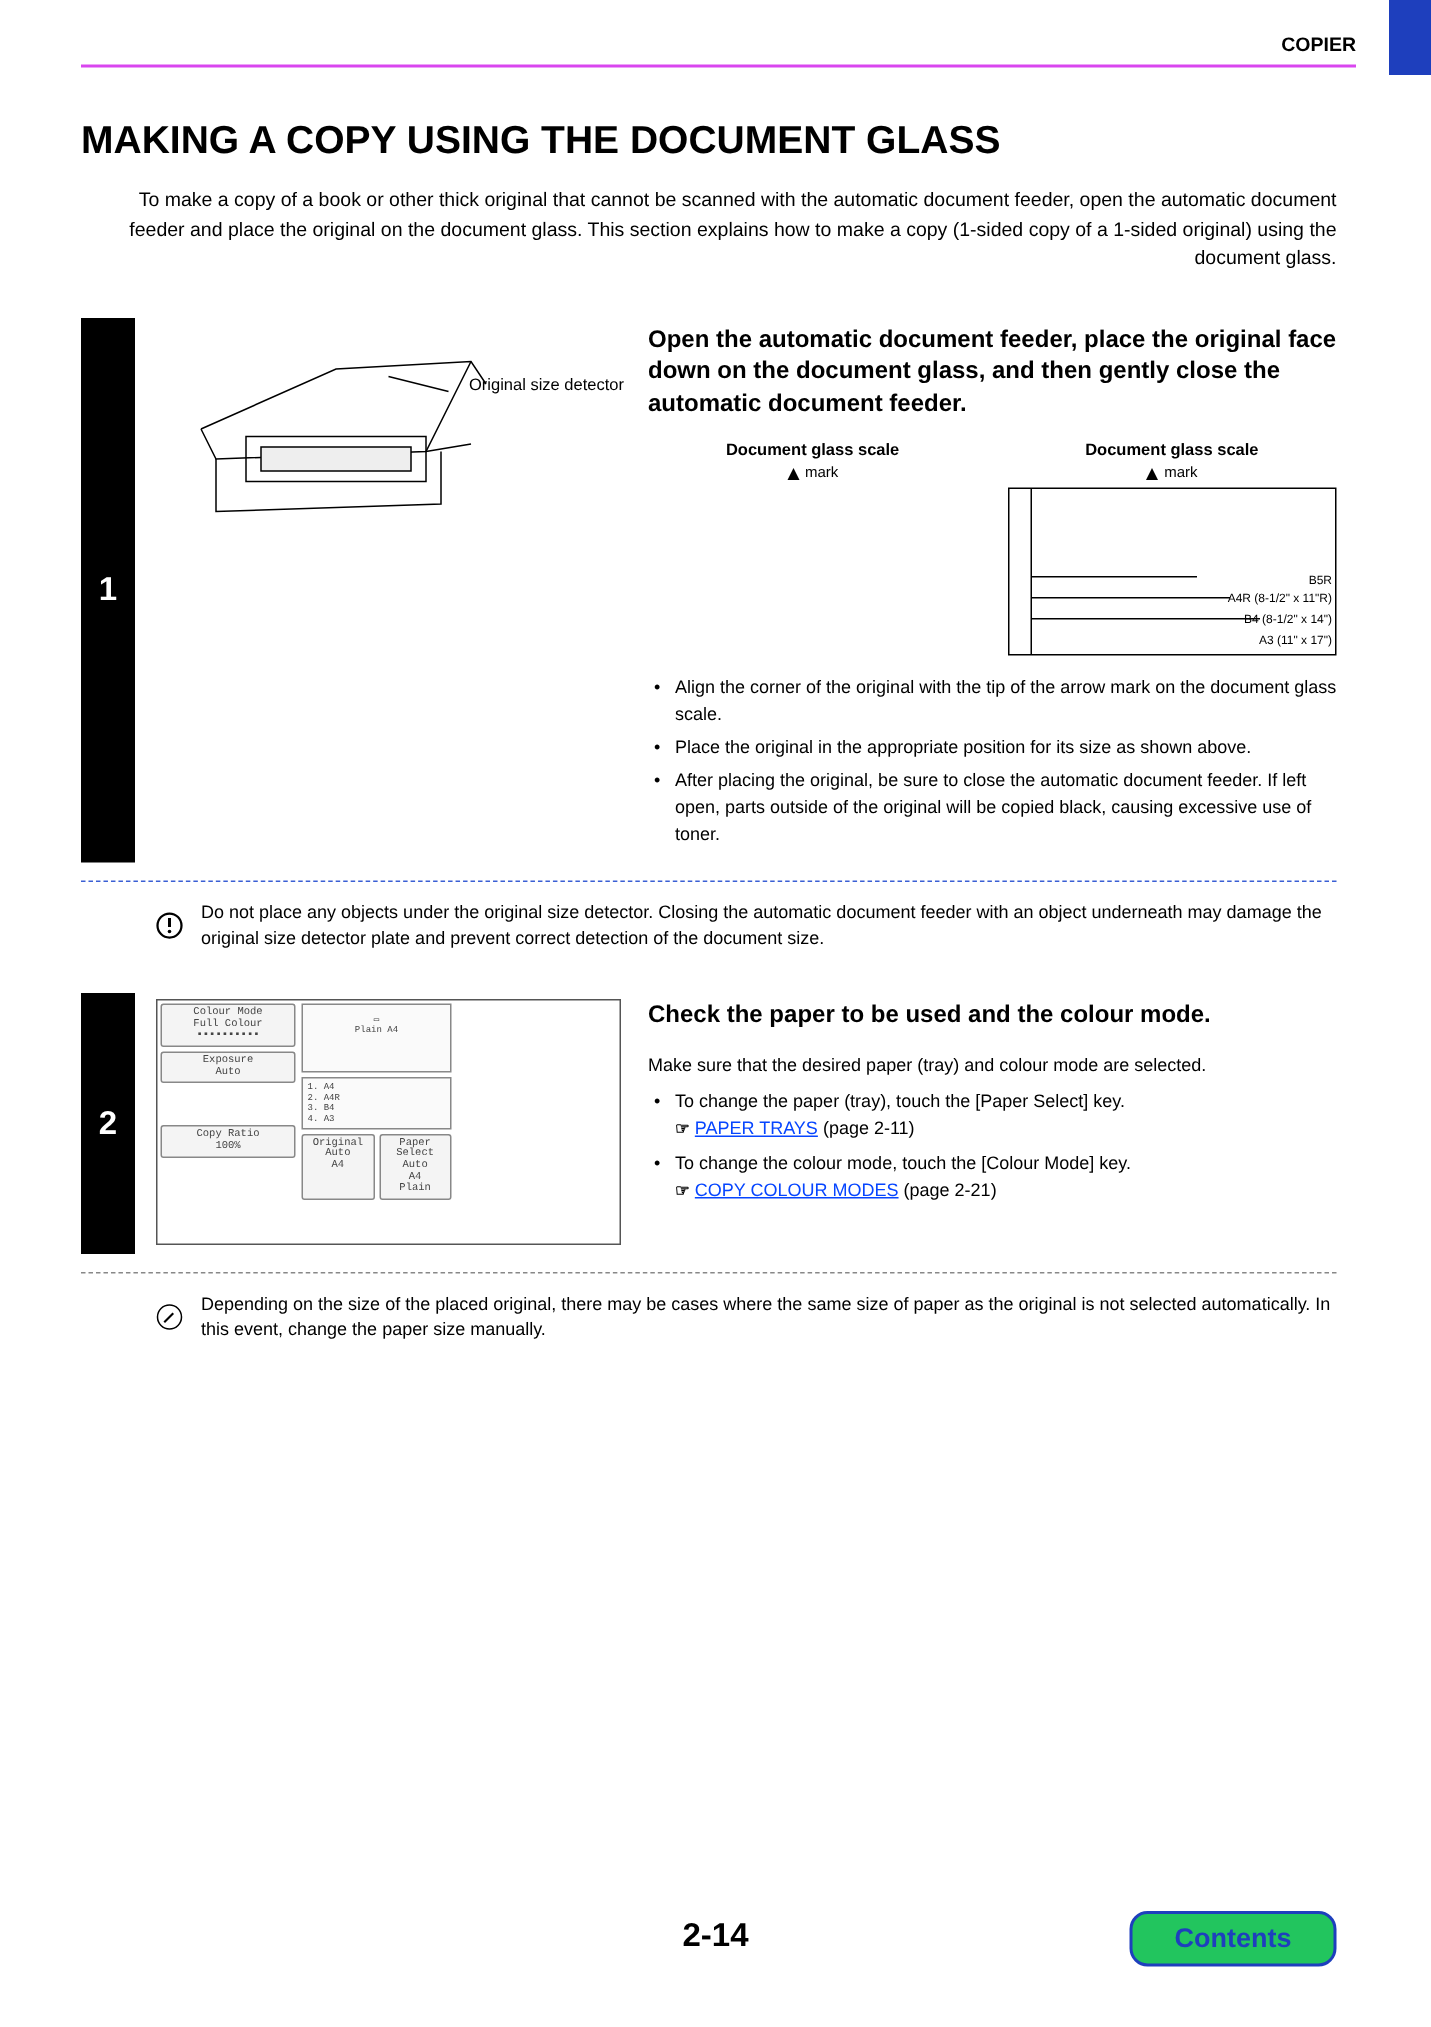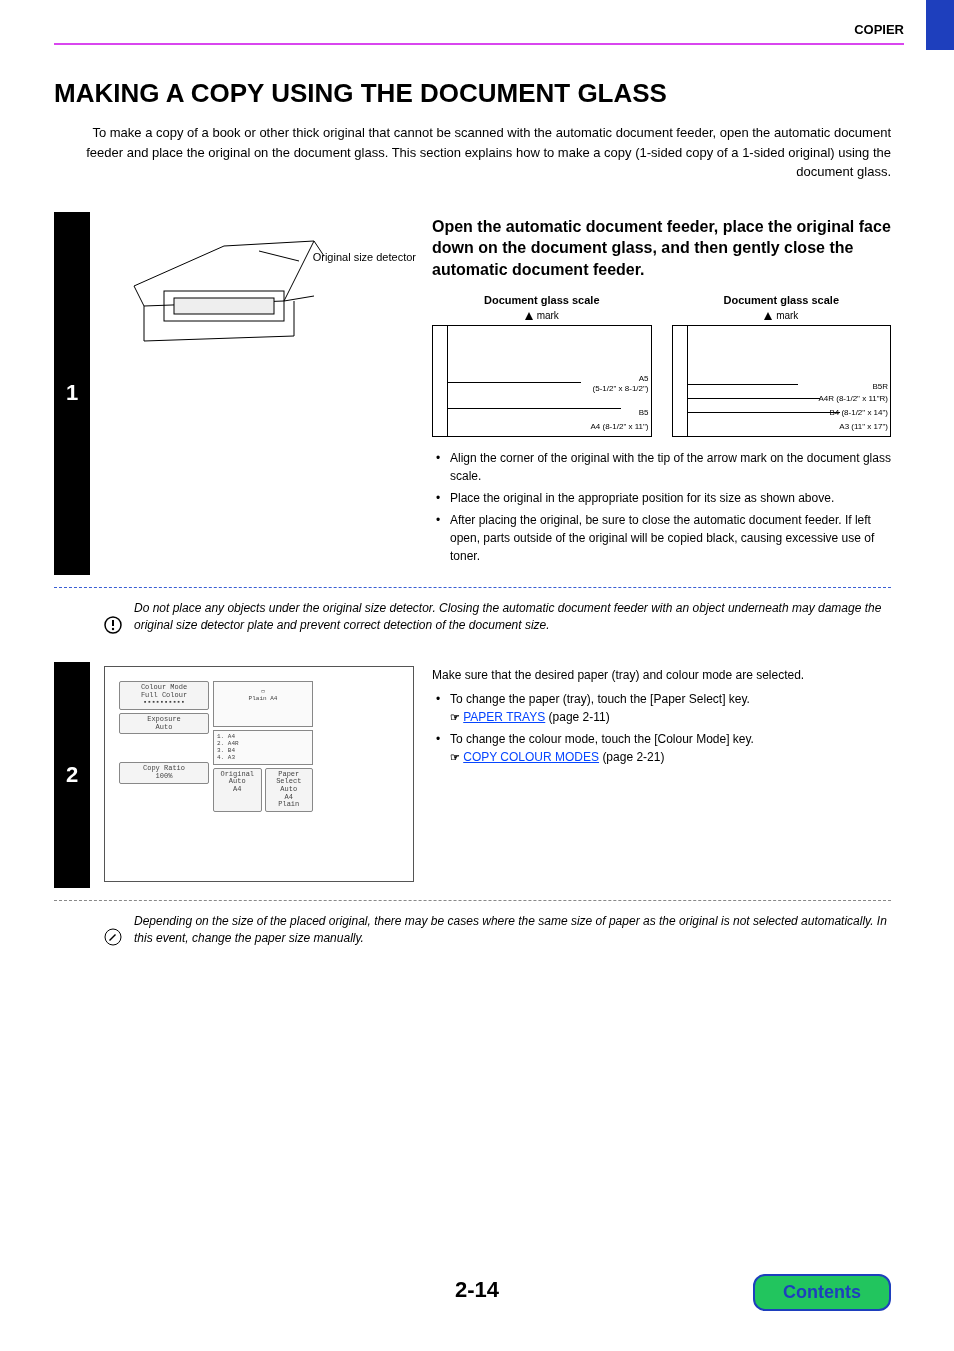--- a/index.html
+++ b/index.html
@@ -163,23 +163,22 @@
     margin: 12px 0 8px 0;
   }
   .dashed-sep-light {
     border: none;
     border-top: 1px dashed #888;
     margin: 12px 0 8px 0;
   }
   .note-row {
     display: flex;
     gap: 12px;
-    align-items: flex-end;
+    align-items: center;
     padding: 4px 0 10px 50px;
-    font-style: italic;
   }
   .note-icon {
     width: 18px;
     height: 18px;
     flex-shrink: 0;
     display: flex;
     align-items: center;
     justify-content: center;
   }
   .note-text {
@@ -216,25 +215,25 @@
     background: #22c55e;
     cursor: pointer;
   }
 
   
   .printer-svg { width: 260px; height: 130px; }
 
   
   .panel-mock {
     width: 310px;
-    height: 216px;
+    height: 164px;
     border: 1px solid #555;
     font-family: "Courier New", monospace;
     font-size: 7px;
-    padding: 14px;
+    padding: 2px;
     color: #444;
     position: relative;
     display: grid;
     grid-template-columns: 90px 100px 100px;
     grid-template-rows: auto auto auto auto;
     gap: 4px;
     align-content: start;
   }
   .panel-mock .pbtn {
     border: 1px solid #888;
@@ -287,30 +286,20 @@
         </div>
         <div class="step-text">
           <div class="step-heading">Open the automatic document feeder, place the original face down on the document glass, and then gently close the automatic document feeder.</div>
 
           <div class="scale-row">
             <div class="scale-box">
               <div class="scale-title">Document glass scale</div>
               <div class="mark-row">
                   <span>mark</span>
                 </div>
-              <div class="scale-diagram">
-                <div class="scale-inner">
-                  <div class="scale-label" style="top:48px;">A5</div>
-                  <div class="scale-label" style="top:58px;">(5-1/2" x 8-1/2")</div>
-                  <div class="scale-label" style="top:82px;">B5</div>
-                  <div class="scale-label" style="top:96px;">A4 (8-1/2" x 11")</div>
-                  <div style="position:absolute;left:0;top:56px;right:70px;border-top:1px solid #000;height:0;"></div>
-                  <div style="position:absolute;left:0;top:82px;right:30px;border-top:1px solid #000;height:0;"></div>
-                </div>
-              </div>
             </div>
             <div class="scale-box">
               <div class="scale-title">Document glass scale</div>
               <div class="mark-row">
                   <span>mark</span>
                 </div>
               <div class="scale-diagram">
                 <div class="scale-inner">
                   <div class="scale-label" style="top:56px;">B5R</div>
                   <div class="scale-label" style="top:68px;">A4R (8-1/2" x 11"R)</div>
@@ -390,20 +379,21 @@
                   <div>Paper Select</div>
                   <div>Auto</div>
                   <div>A4</div>
                   <div>Plain</div>
                 </div>
               </div>
             </div>
           </div>
         </div>
         <div class="step-text">
+          <div class="step-heading">Check the paper to be used and the colour mode.</div>
           <p class="step-desc">Make sure that the desired paper (tray) and colour mode are selected.</p>
           <ul class="bullets">
             <li>
               <span>To change the paper (tray), touch the [Paper Select] key.</span><br>
               <span class="pointer-sym">☞</span>
               <a href="#" class="link-ref">PAPER TRAYS</a>
               <span>(page 2-11)</span>
             </li>
             <li>
               <span>To change the colour mode, touch the [Colour Mode] key.</span><br>

